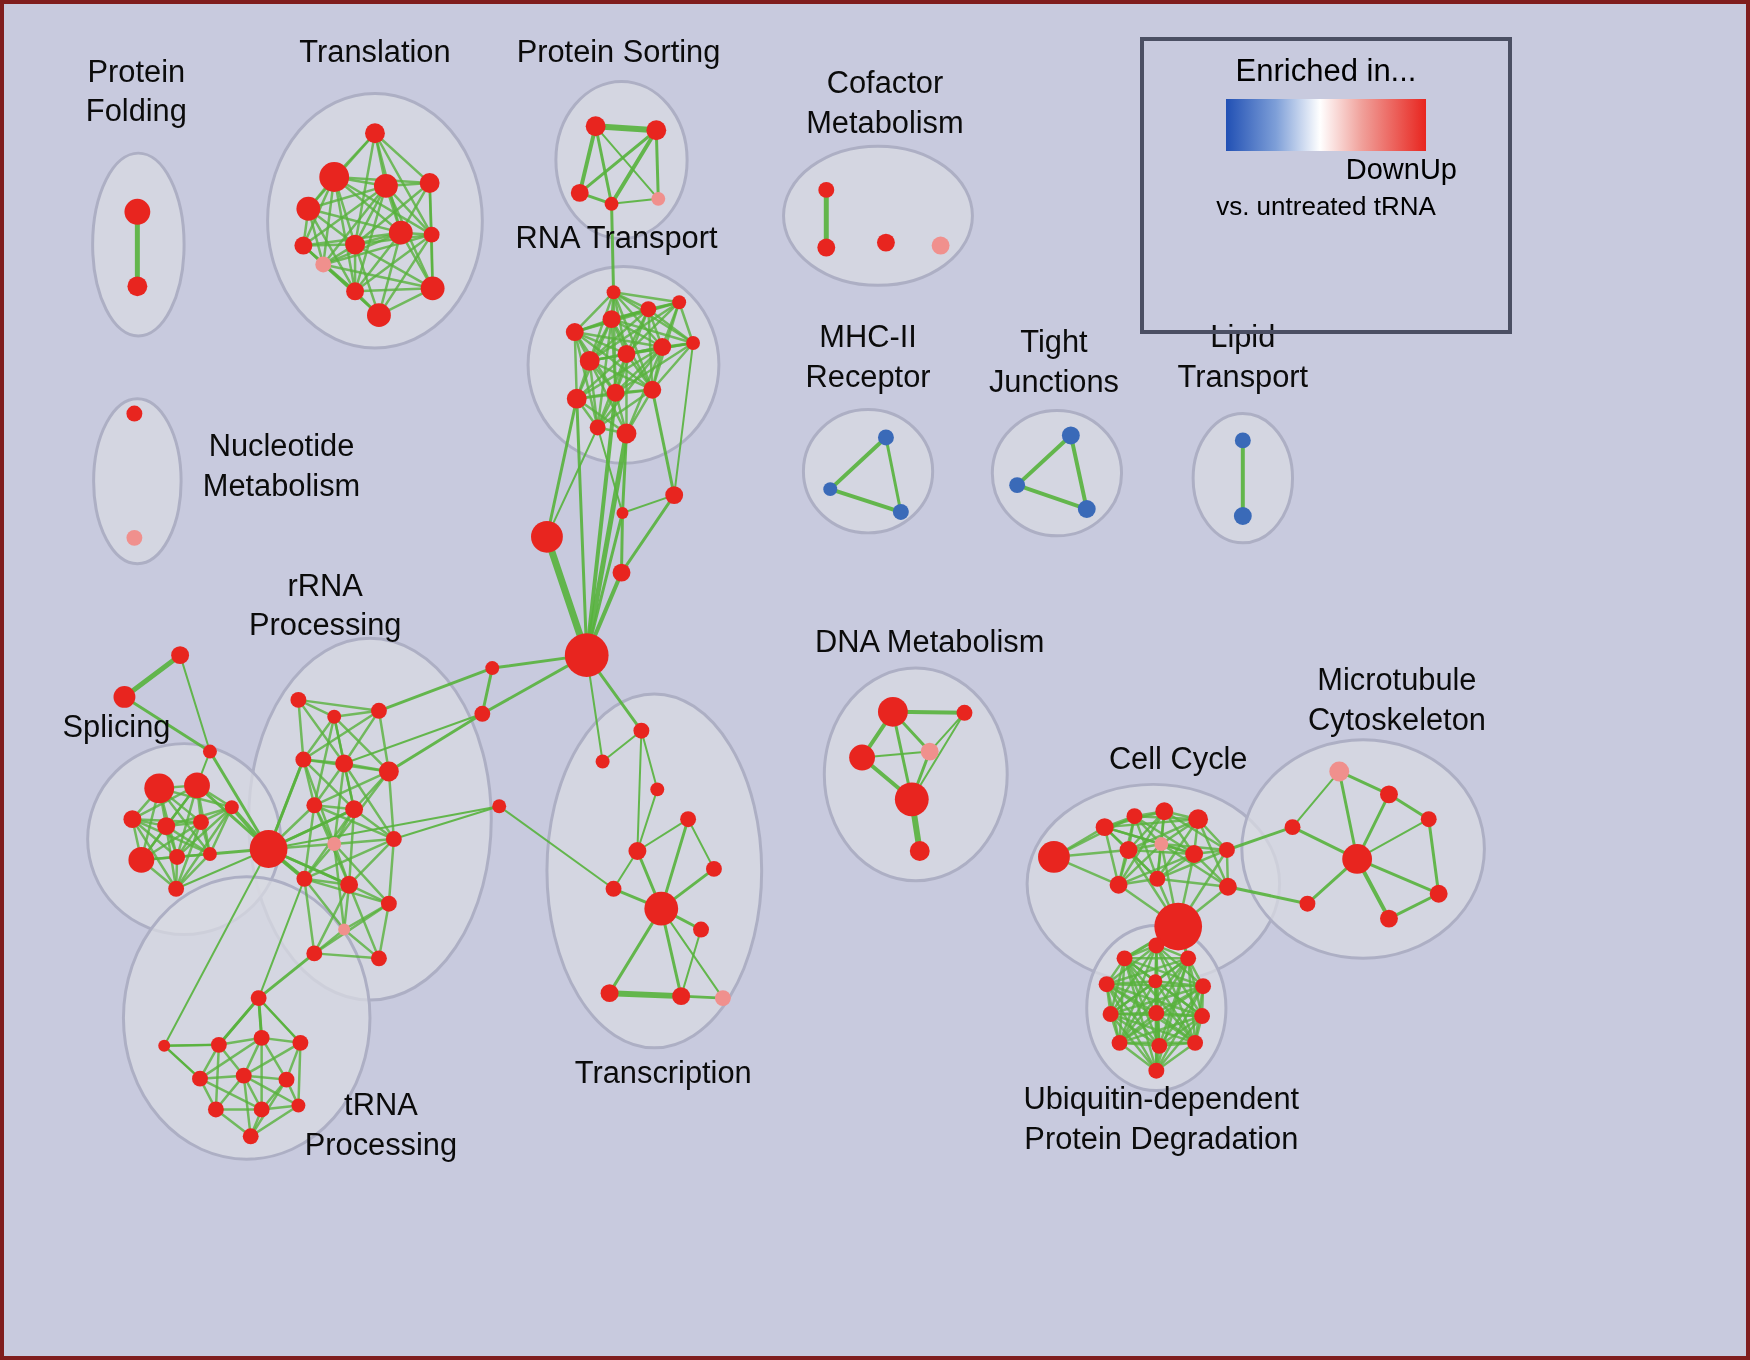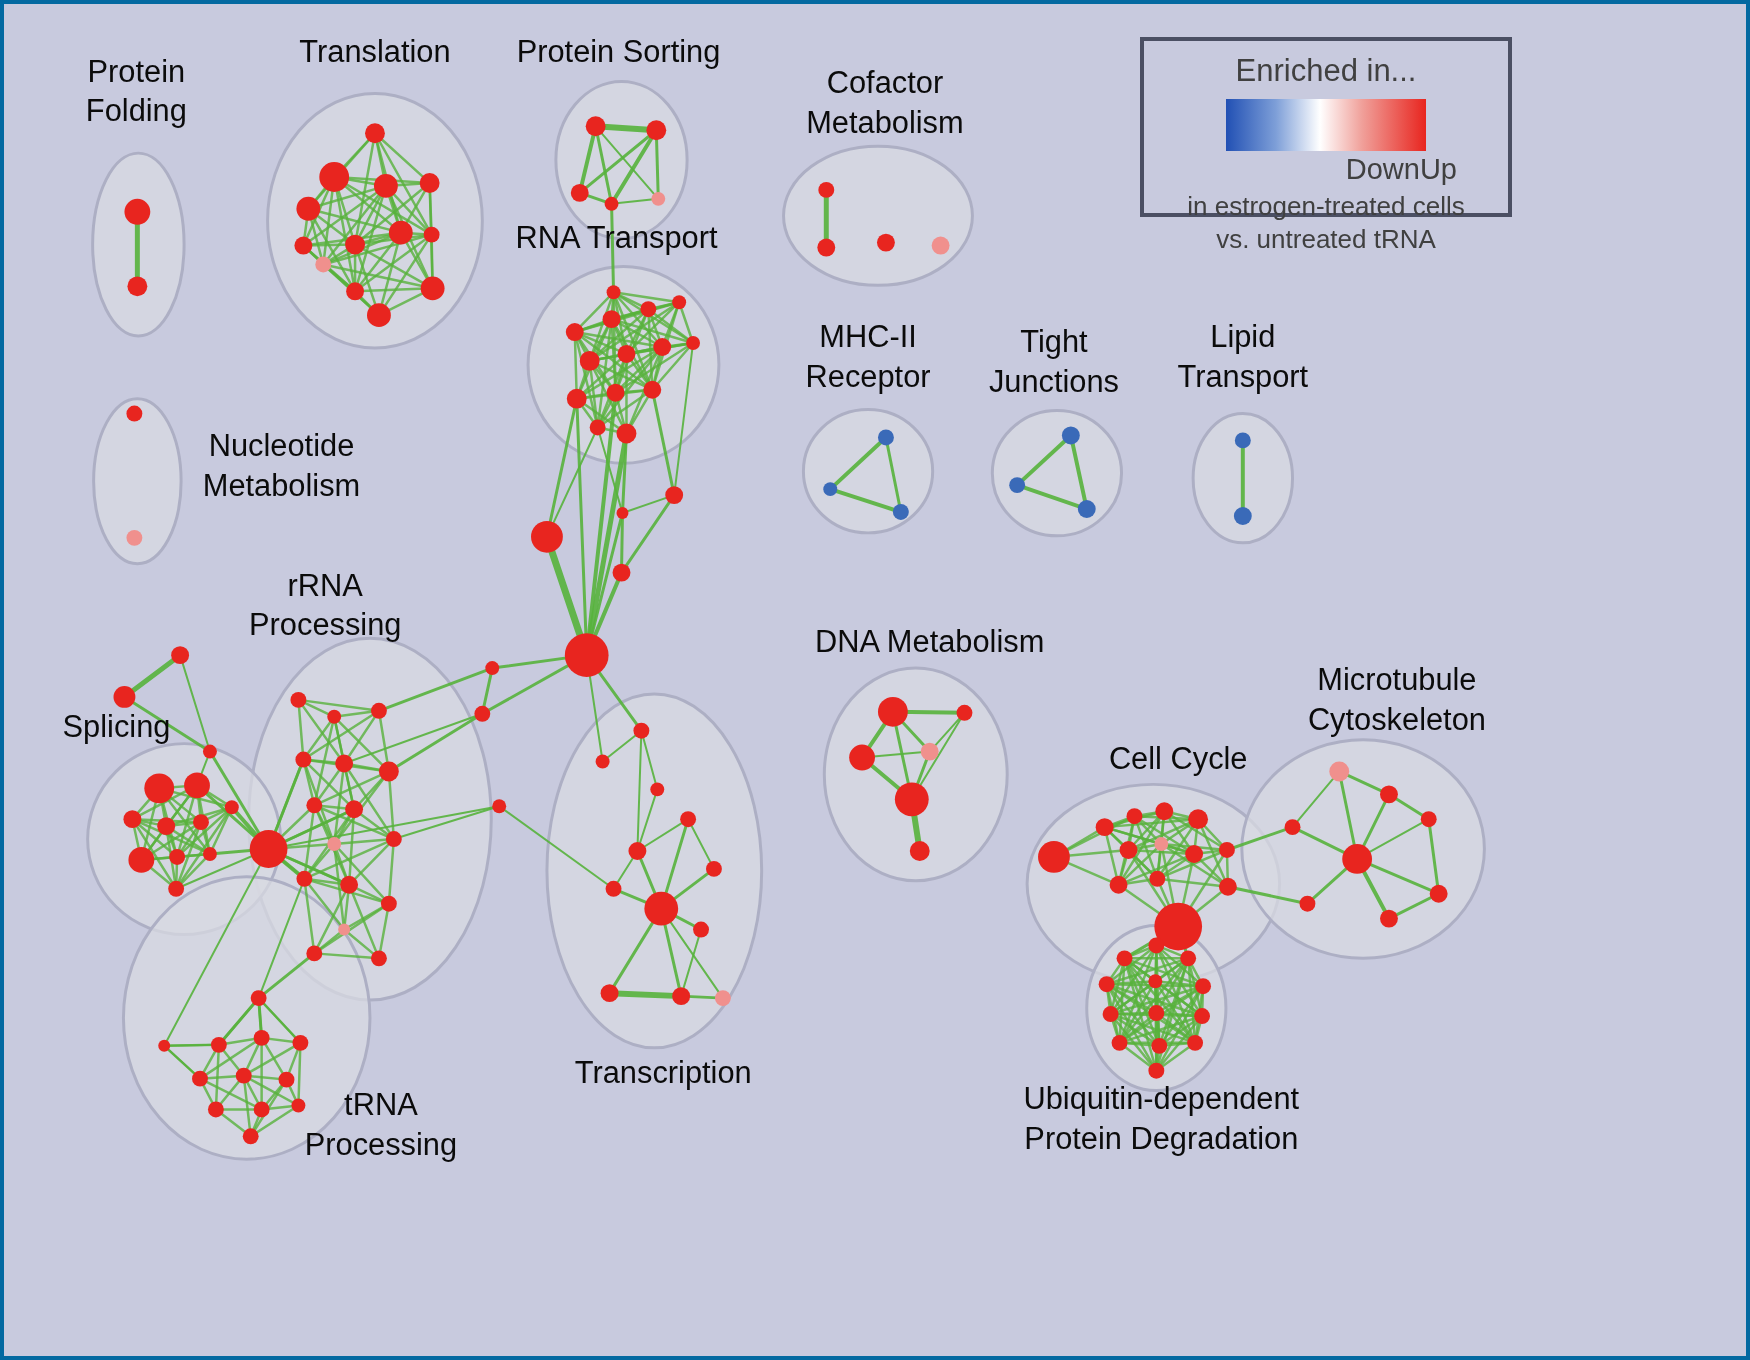--- a/index.html
+++ b/index.html
@@ -1,39 +1,39 @@
 <!DOCTYPE html>
 <html><head>
 <meta charset="utf-8">
 <style>
   html,body{margin:0;padding:0;}
   body{font-family:"Liberation Sans",sans-serif;background:#9fa1b5;}
   #figure{
     position:relative;
     width:1750px;height:1360px;
     background:#c8cade;
-    border:4px solid #0369a1;
+    border:4px solid #7f1d1d;
     box-sizing:border-box;
     overflow:hidden;
     padding-left:47px;
   }
   #network-svg{position:absolute;left:0;top:0;width:100%;height:100%;}
   svg text{
     font-family:"Liberation Sans",sans-serif;
     font-size:31px;
     fill:#0b0b0b;
   }
   .legend{
     position:absolute;
     left:1136px;top:33px;
-    width:372px;height:180px;
+    width:372px;height:297px;
     border:4px solid #4b4f63;
     box-sizing:border-box;
     text-align:center;
-    color:#404040;
+    color:#000000;
   }
   .legend-title{font-size:31px;margin-top:12px;}
   .legend-bar{
     width:200px;height:52px;
     margin:10px auto 0 auto;
     background:linear-gradient(90deg,#2150b4 0%,#7e9fd8 25%,#ffffff 47%,#f0a09a 68%,#e8251f 100%);
   }
   .legend-scale{
     display:flex;justify-content:flex-end;
     width:262px;margin:2px auto 0 auto;
@@ -769,18 +769,17 @@
     </svg>
 
   <div class="legend">
     <div class="legend-title">Enriched in...</div>
     <div class="legend-bar"></div>
     <div class="legend-scale">
       <span>Down</span>
       <span>Up</span>
     </div>
     <div class="legend-caption">
-      <div>in estrogen-treated cells</div>
       <div>vs. untreated tRNA</div>
     </div>
   </div>
 
 </div>
 
 </body></html>

